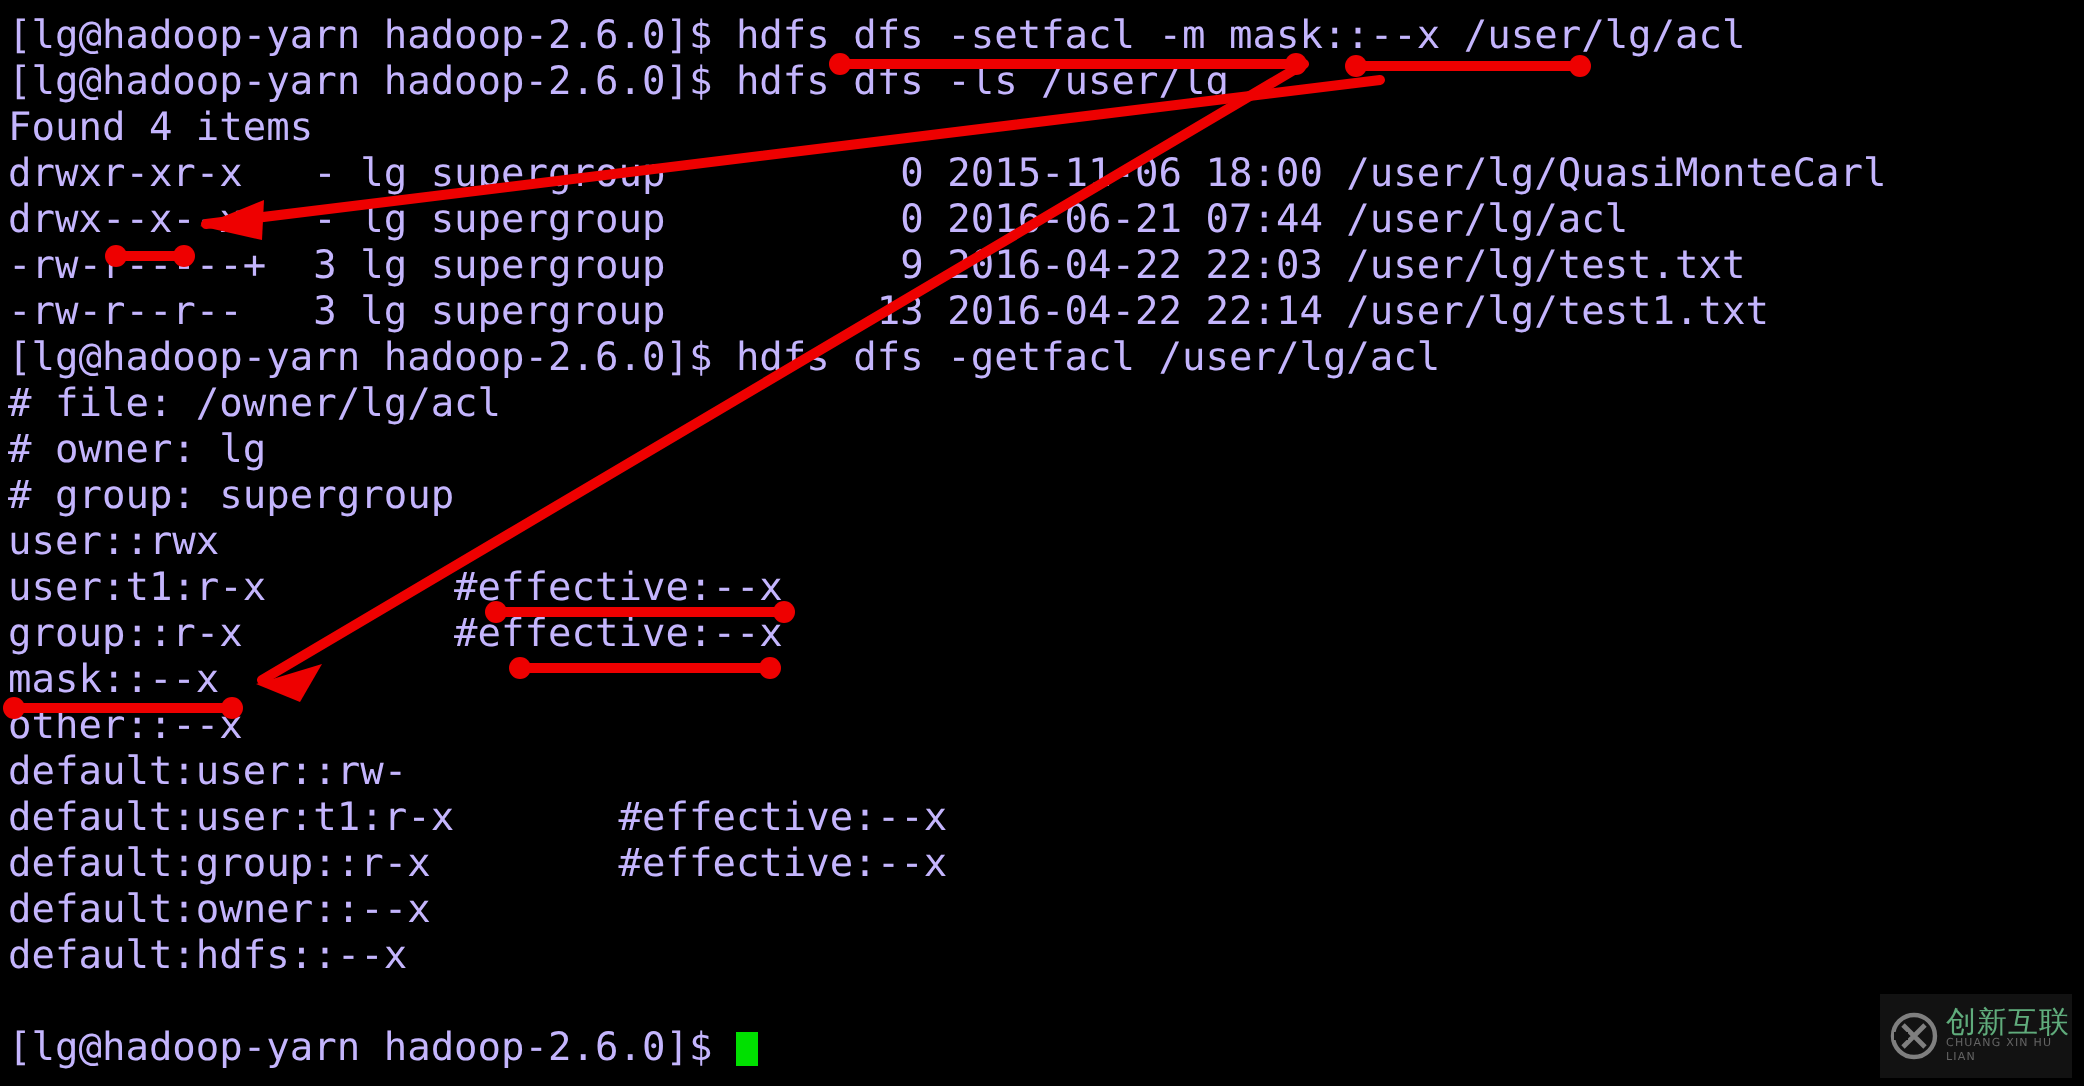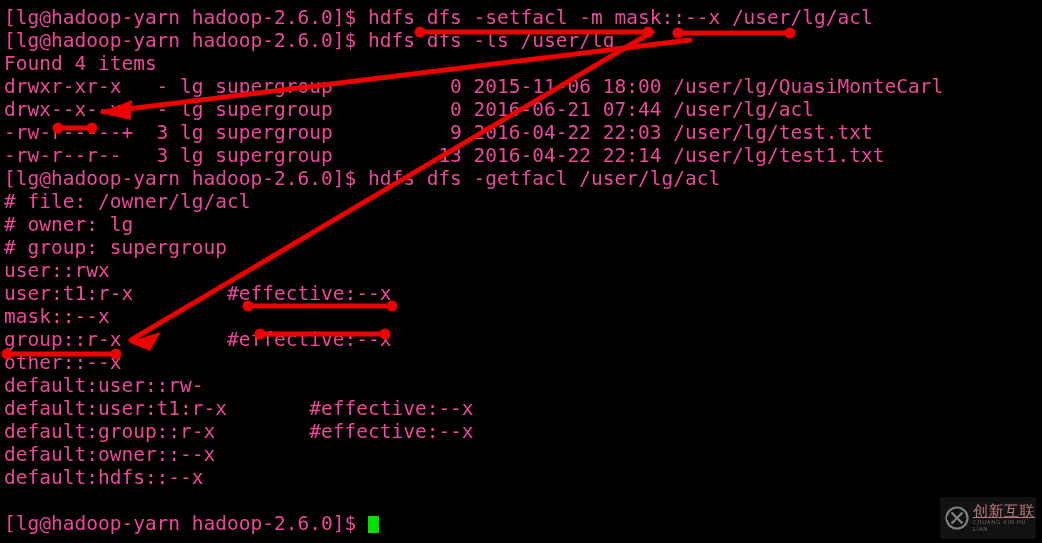--- a/index.html
+++ b/index.html
@@ -23,21 +23,21 @@
     height: 543px;
     padding: 6px 0 0 4px;
     box-sizing: border-box;
     z-index: 1;
   }
   .line {
     height: 23px;
     line-height: 23px;
     font-size: 19.5px;
     letter-spacing: 0px;
-    color: #ec4899;
+    color: #c4b5fd;
     white-space: pre;
     font-family: "DejaVu Sans Mono", "Liberation Mono", monospace;
   }
   .cursor {
     display: inline-block;
     width: 11px;
     height: 17px;
     background: #00e000;
     vertical-align: -3px;
   }
@@ -63,26 +63,25 @@
     background: #1a1a1a;
   }
   .wm-mark { flex: 0 0 auto; margin-left: 4px; }
   .wm-text {
     margin-left: 3px;
     display: flex;
     flex-direction: column;
     justify-content: center;
   }
   .wm-cn {
-    color: #fca5a5;
+    color: #86efac;
     font-size: 15px;
     line-height: 16px;
     font-family: "DejaVu Sans", sans-serif;
     letter-spacing: 0.5px;
-    text-decoration: underline;
   }
   .wm-py {
     color: #8a8a8a;
     font-size: 5.5px;
     line-height: 7px;
     font-family: "DejaVu Sans", sans-serif;
     letter-spacing: 0.6px;
   }
 </style>
 </head>
@@ -97,22 +96,22 @@
     <div class="line">drwxr-xr-x   - lg supergroup          0 2015-11-06 18:00 /user/lg/QuasiMonteCarl</div>
     <div class="line">drwx--x--x+  - lg supergroup          0 2016-06-21 07:44 /user/lg/acl</div>
     <div class="line">-rw-r-----+  3 lg supergroup          9 2016-04-22 22:03 /user/lg/test.txt</div>
     <div class="line">-rw-r--r--   3 lg supergroup         13 2016-04-22 22:14 /user/lg/test1.txt</div>
     <div class="line">[lg@hadoop-yarn hadoop-2.6.0]$ hdfs dfs -getfacl /user/lg/acl</div>
     <div class="line"># file: /owner/lg/acl</div>
     <div class="line"># owner: lg</div>
     <div class="line"># group: supergroup</div>
     <div class="line">user::rwx</div>
     <div class="line">user:t1:r-x        #effective:--x</div>
+    <div class="line">group::r-x         #effective:--x</div>
     <div class="line">mask::--x</div>
-    <div class="line">group::r-x         #effective:--x</div>
     <div class="line">other::--x</div>
     <div class="line">default:user::rw-</div>
     <div class="line">default:user:t1:r-x       #effective:--x</div>
     <div class="line">default:group::r-x        #effective:--x</div>
     <div class="line">default:owner::--x</div>
     <div class="line">default:hdfs::--x</div>
     <div class="line"></div>
     <div class="line"><span>[lg@hadoop-yarn hadoop-2.6.0]$ </span><span class="cursor"></span></div>
   </div>
 

